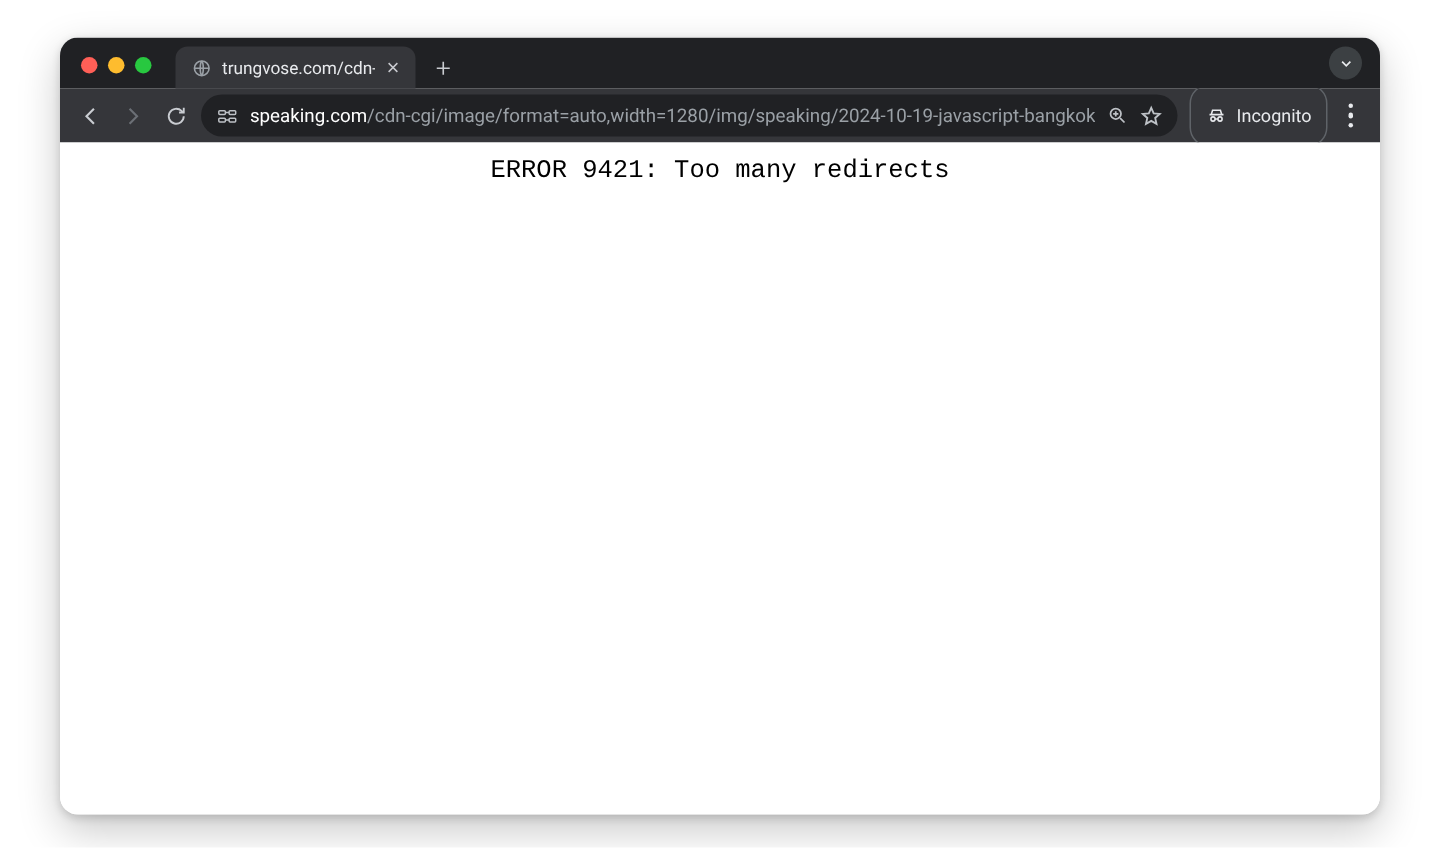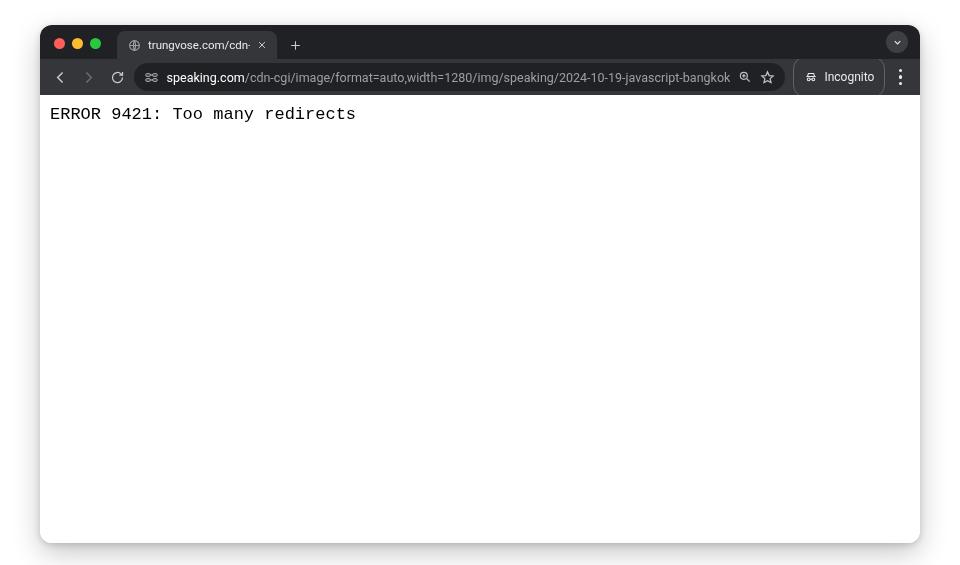--- a/index.html
+++ b/index.html
@@ -107,20 +107,21 @@
     }
     .menu-dots {
       width:24px; display:flex; flex-direction:column; align-items:center; justify-content:center;
       gap:3px; cursor:pointer; color:#e8eaed; padding:4px 0;
     }
     .menu-dots span{ width:3.2px; height:3.2px; background:#e8eaed; border-radius:50%; }
     
     .content {
       flex:1; background:#ffffff;
       padding:10px 10px;
+      text-align:center;
     }
     .error {
       font-family: ui-monospace, Menlo, "Courier New", monospace;
       font-size:17px;
       color:#000000;
       white-space:pre;
     }
     svg{display:block;}
   </style>
 </head>

